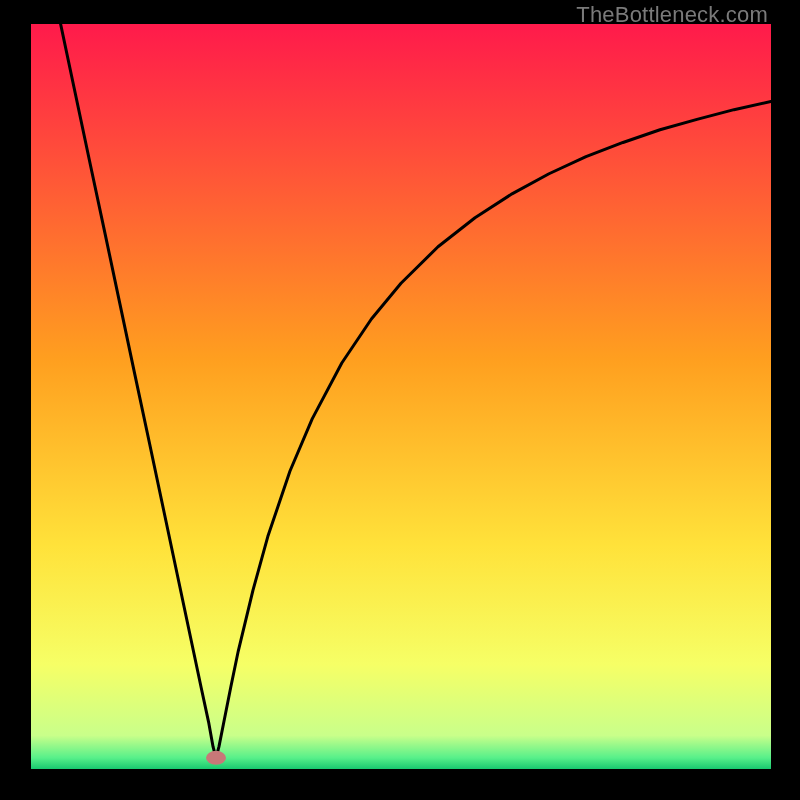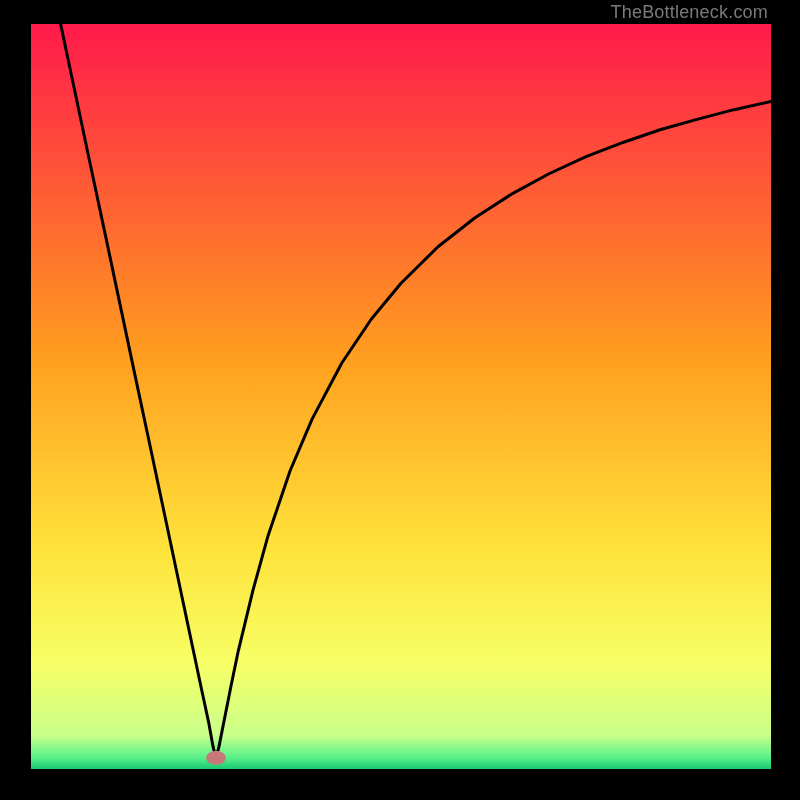--- a/index.html
+++ b/index.html
@@ -24,21 +24,21 @@
     left: 0;
     top: 0;
     width: 740px;
     height: 745px;
   }
   .watermark {
     position: absolute;
     top: 2px;
     right: 32px;
     color: #7a7a7a;
-    font-size: 18px;
+    font-size: 22px;
     font-weight: 500;
     letter-spacing: 0.2px;
   }
 </style>
 </head>
 <body>
 
 <div class="watermark">TheBottleneck.com</div>
 
 <div class="frame">

